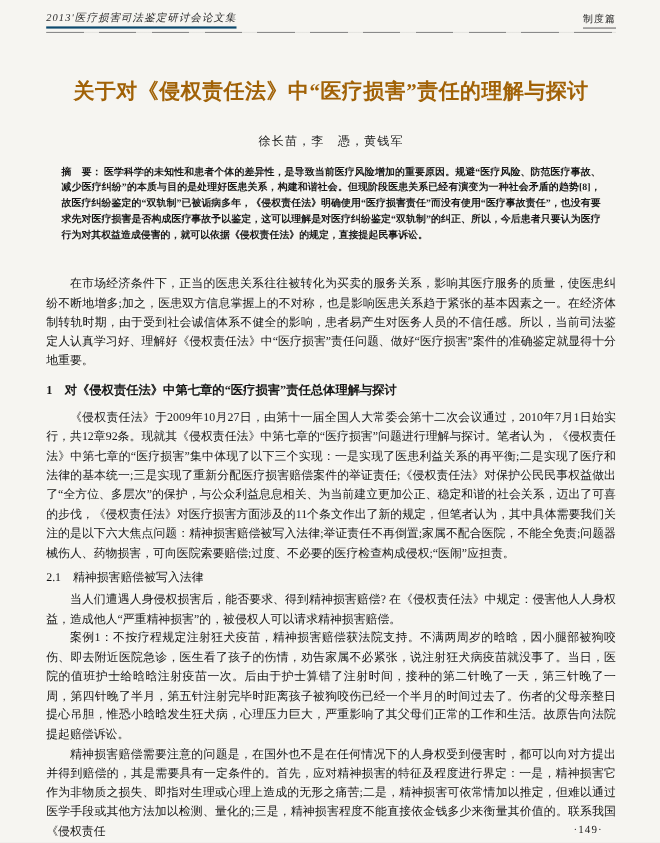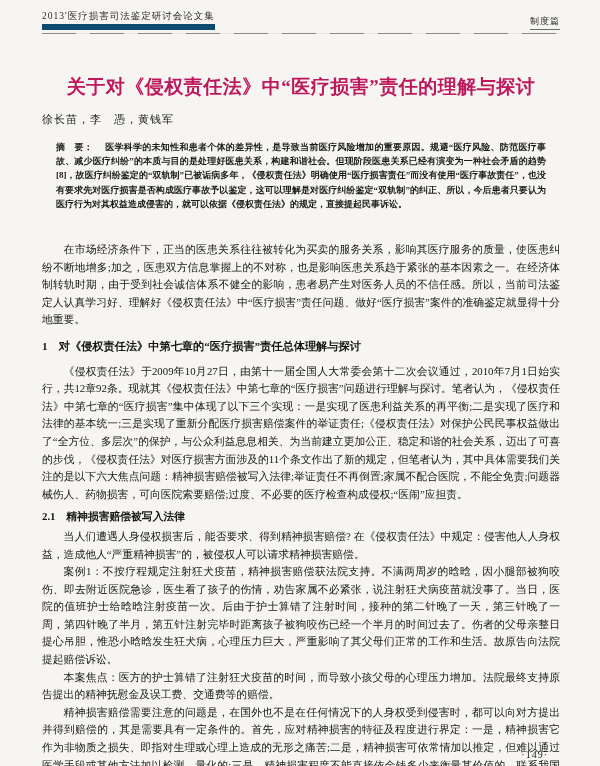--- a/index.html
+++ b/index.html
@@ -18,80 +18,82 @@
     box-sizing:border-box;
     padding:10px 40px 0 42px;
   }
   
   .header{
     display:flex;justify-content:space-between;align-items:flex-end;
     font-size:9.5px;color:#2a2a2a;
     letter-spacing:1px;
   }
   .header-left{
-    border-bottom:6px solid #0c4a6e;
+    font-style:italic;
+    border-bottom:2px solid #0c4a6e;
     padding-bottom:1px;
   }
   .header-right{
     font-size:9px;
     border-bottom:1px solid #6a6a6a;
     padding-bottom:1px;
   }
   .header-rule{
     margin-top:3px;
     height:1px;
     background:repeating-linear-gradient(90deg,#8a8a8a 0 34px,rgba(138,138,138,.15) 34px 48px);
   }
   
   .title{
     margin:40px 0 0 0;
     text-align:center;
     font-size:19px;
     font-weight:bold;
     letter-spacing:.5px;
-    color:#be185d;
+    color:#a16207;
   }
   .authors{
-    margin-top:12px;
+    margin-top:25px;
+    text-align:center;
     font-size:11px;
     letter-spacing:1px;
   }
   .affiliation{
     margin-top:5px;
     text-align:center;
     font-size:9px;
     letter-spacing:.5px;
   }
   
   .abstract{
     margin:13px 14px 0 14px;
     font-size:9px;
     font-weight:bold;
     line-height:14.2px;
     text-align:justify;
     color:#1a1a1a;
   }
   .abstract p{margin:0;}
-  .abs-label{margin-right:12px;}
+  .abs-label{margin-right:2px;}
   
   .bodytext{
     margin-top:30px;
     font-size:10.8px;
     line-height:17.6px;
     text-align:justify;
     color:#161616;
   }
   .bodytext p{margin:0;text-indent:2em;}
   .blk-h{
     font-weight:bold;
     font-size:11.2px;
     margin:9px 0 7px 0;
   }
   .blk-h2{
-    font-weight:bold;
+    font-weight:normal;
     font-size:10.8px;
     margin:5px 0 2px 0;
   }
   .page-number{
     position:absolute;
     right:52px;bottom:6px;
     font-size:10px;
     letter-spacing:1px;
   }
 </style>
@@ -115,18 +117,17 @@
     <p><span class="abs-label">摘　要：</span><span>医学科学的未知性和患者个体的差异性，是导致当前医疗风险增加的重要原因。规避“医疗风险、防范医疗事故、减少医疗纠纷”的本质与目的是处理好医患关系，构建和谐社会。但现阶段医患关系已经有演变为一种社会矛盾的趋势[8]，故医疗纠纷鉴定的“双轨制”已被诟病多年，《侵权责任法》明确使用“医疗损害责任”而没有使用“医疗事故责任”，也没有要求先对医疗损害是否构成医疗事故予以鉴定，这可以理解是对医疗纠纷鉴定“双轨制”的纠正、所以，今后患者只要认为医疗行为对其权益造成侵害的，就可以依据《侵权责任法》的规定，直接提起民事诉讼。</span></p>
   </div>
 
   <div class="bodytext" id="body-blocks">
       <p class="blk-p">在市场经济条件下，正当的医患关系往往被转化为买卖的服务关系，影响其医疗服务的质量，使医患纠纷不断地增多;加之，医患双方信息掌握上的不对称，也是影响医患关系趋于紧张的基本因素之一。在经济体制转轨时期，由于受到社会诚信体系不健全的影响，患者易产生对医务人员的不信任感。所以，当前司法鉴定人认真学习好、理解好《侵权责任法》中“医疗损害”责任问题、做好“医疗损害”案件的准确鉴定就显得十分地重要。</p>
       <div class="blk-h">1　对《侵权责任法》中第七章的“医疗损害”责任总体理解与探讨</div>
       <p class="blk-p">《侵权责任法》于2009年10月27日，由第十一届全国人大常委会第十二次会议通过，2010年7月1日始实行，共12章92条。现就其《侵权责任法》中第七章的“医疗损害”问题进行理解与探讨。笔者认为，《侵权责任法》中第七章的“医疗损害”集中体现了以下三个实现：一是实现了医患利益关系的再平衡;二是实现了医疗和法律的基本统一;三是实现了重新分配医疗损害赔偿案件的举证责任;《侵权责任法》对保护公民民事权益做出了“全方位、多层次”的保护，与公众利益息息相关、为当前建立更加公正、稳定和谐的社会关系，迈出了可喜的步伐，《侵权责任法》对医疗损害方面涉及的11个条文作出了新的规定，但笔者认为，其中具体需要我们关注的是以下六大焦点问题：精神损害赔偿被写入法律;举证责任不再倒置;家属不配合医院，不能全免责;问题器械伤人、药物损害，可向医院索要赔偿;过度、不必要的医疗检查构成侵权;“医闹”应担责。</p>
       <div class="blk-h2">2.1　精神损害赔偿被写入法律</div>
       <p class="blk-p">当人们遭遇人身侵权损害后，能否要求、得到精神损害赔偿? 在《侵权责任法》中规定：侵害他人人身权益，造成他人“严重精神损害”的，被侵权人可以请求精神损害赔偿。</p>
       <p class="blk-p">案例1：不按疗程规定注射狂犬疫苗，精神损害赔偿获法院支持。不满两周岁的晗晗，因小腿部被狗咬伤、即去附近医院急诊，医生看了孩子的伤情，劝告家属不必紧张，说注射狂犬病疫苗就没事了。当日，医院的值班护士给晗晗注射疫苗一次。后由于护士算错了注射时间，接种的第二针晚了一天，第三针晚了一周，第四针晚了半月，第五针注射完毕时距离孩子被狗咬伤已经一个半月的时间过去了。伤者的父母亲整日提心吊胆，惟恐小晗晗发生狂犬病，心理压力巨大，严重影响了其父母们正常的工作和生活。故原告向法院提起赔偿诉讼。</p>
-      <p class="blk-p">本案焦点：医方的护士算错了注射狂犬疫苗的时间，而导致小孩父母的心理压力增加。法院最终支持原告提出的精神抚慰金及误工费、交通费等的赔偿。</p>
       <p class="blk-p">精神损害赔偿需要注意的问题是，在国外也不是在任何情况下的人身权受到侵害时，都可以向对方提出并得到赔偿的，其是需要具有一定条件的。首先，应对精神损害的特征及程度进行界定：一是，精神损害它作为非物质之损失、即指对生理或心理上造成的无形之痛苦;二是，精神损害可依常情加以推定，但难以通过医学手段或其他方法加以检测、量化的;三是，精神损害程度不能直接依金钱多少来衡量其价值的。联系我国《侵权责任</p>
     </div>
 
   <div class="page-number">·149·</div>
 </div>
 
 </body></html>

